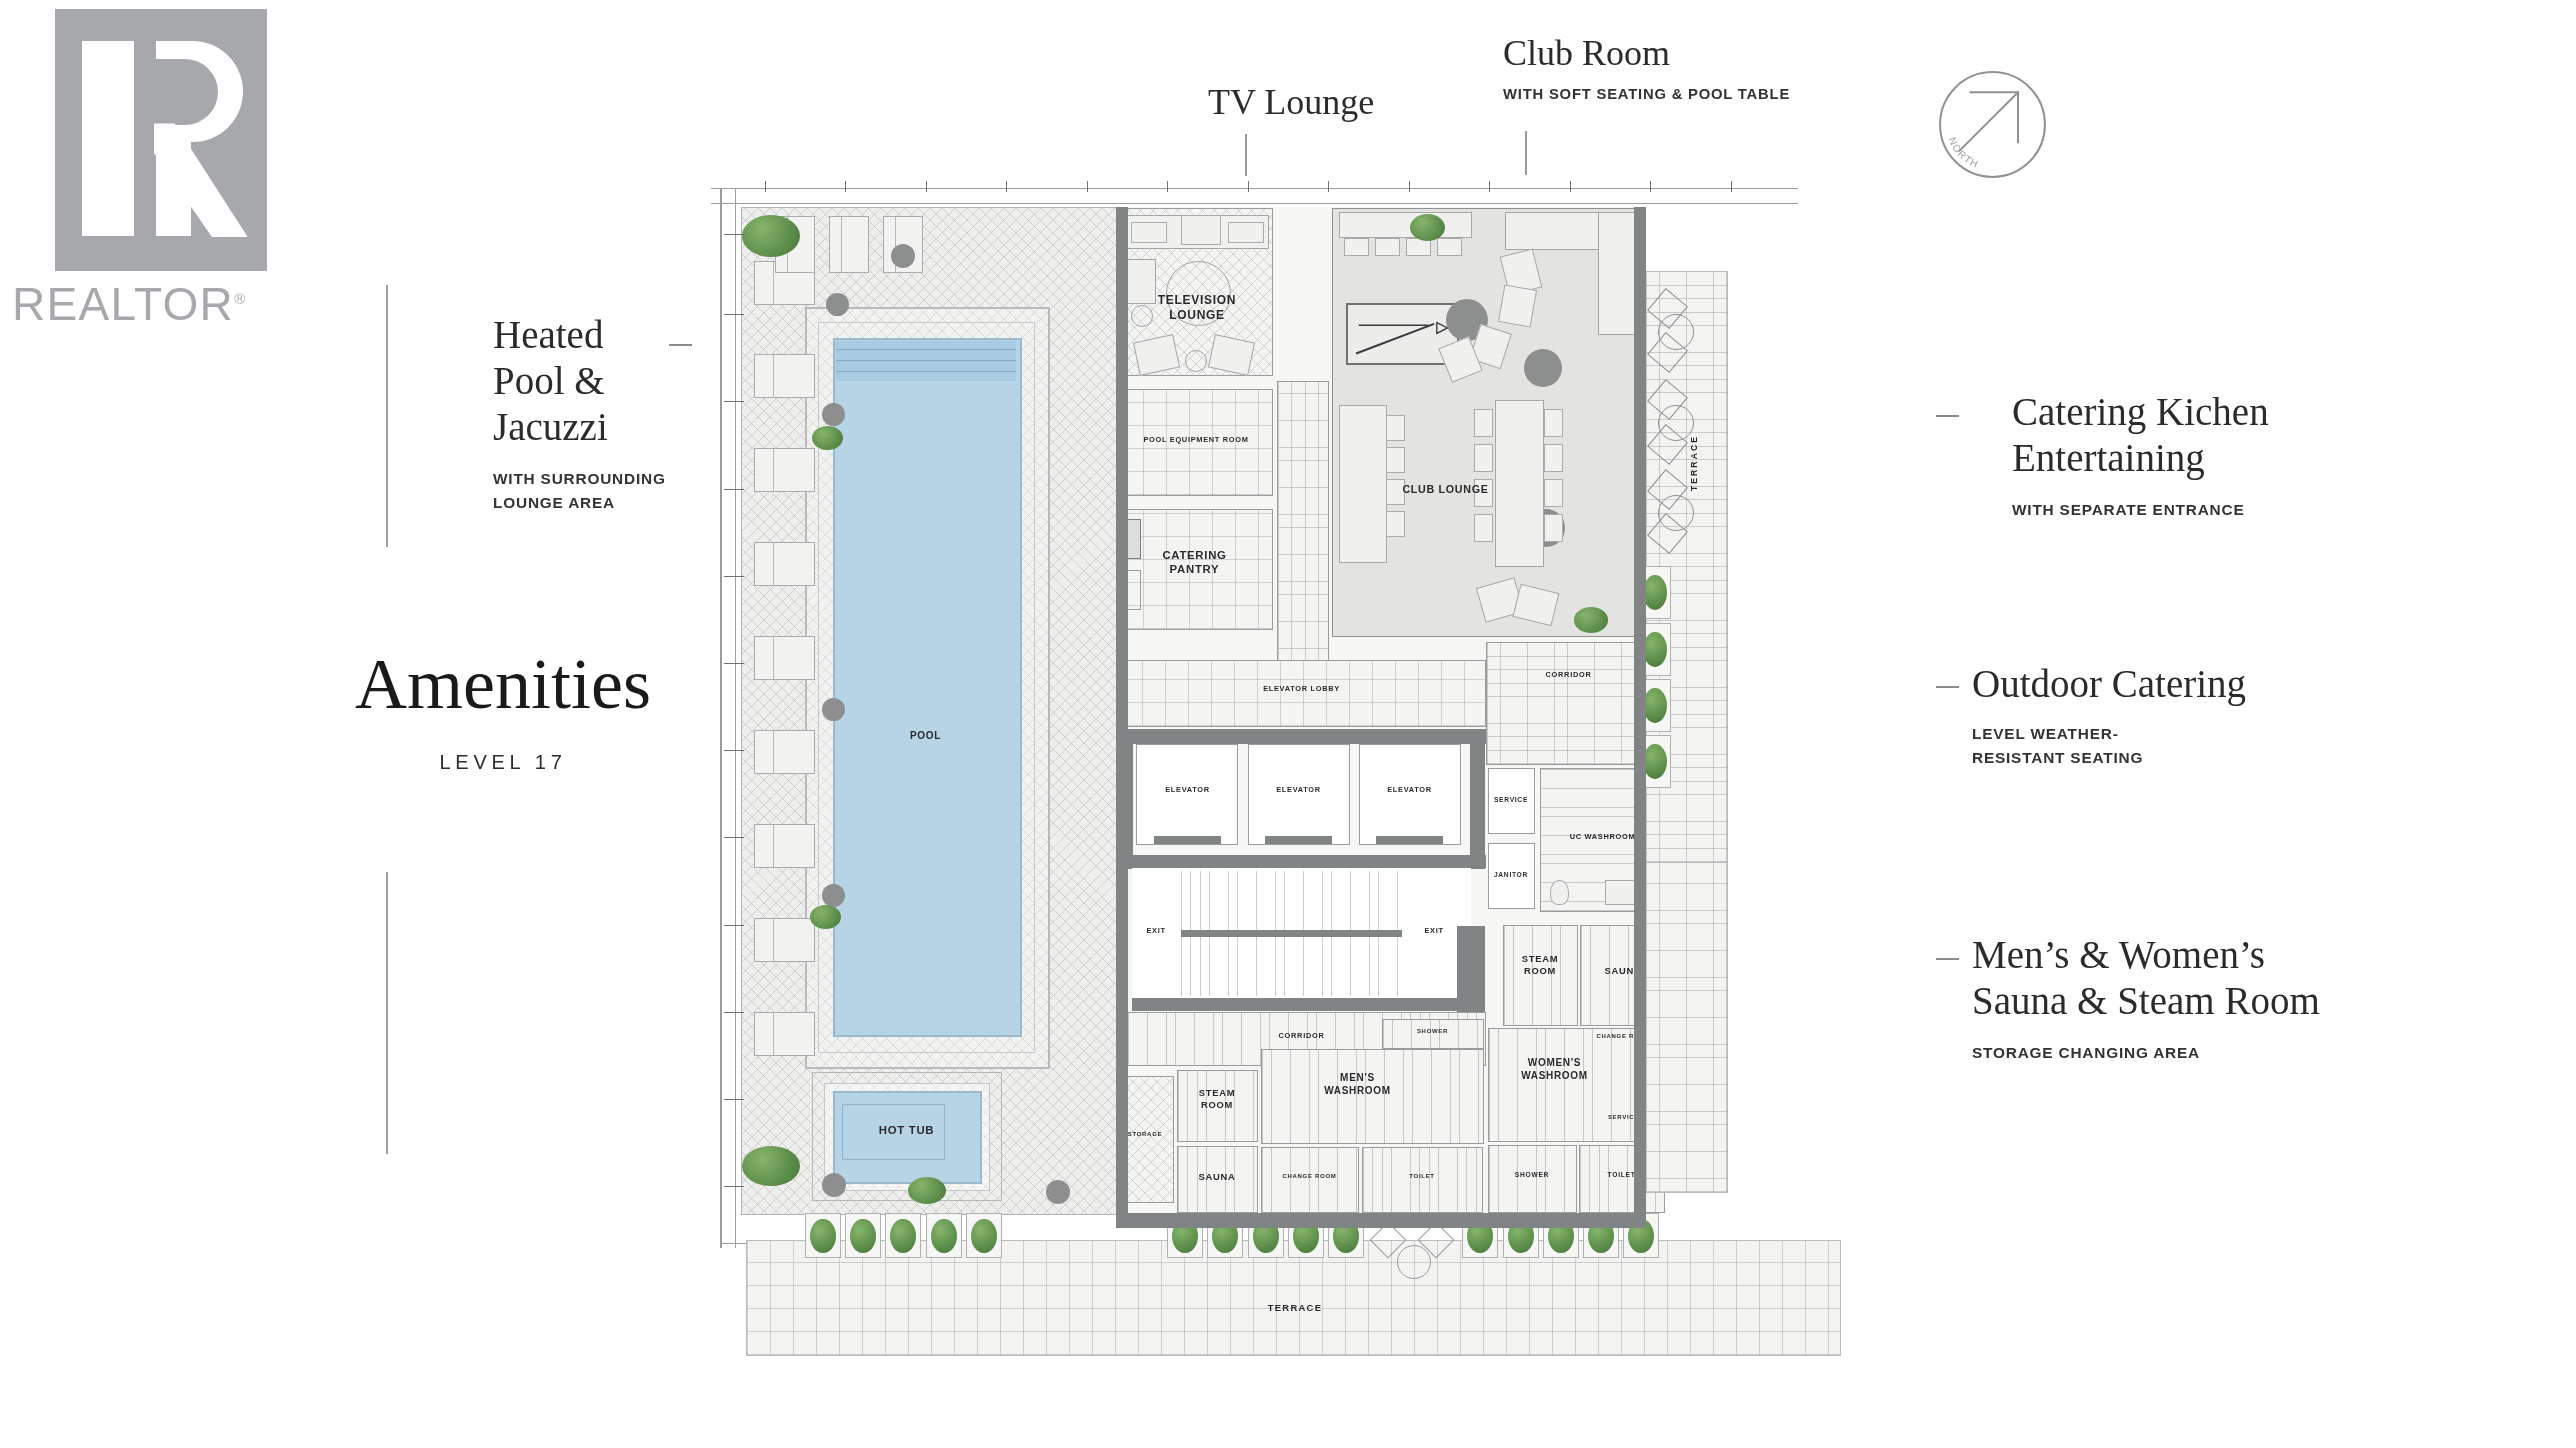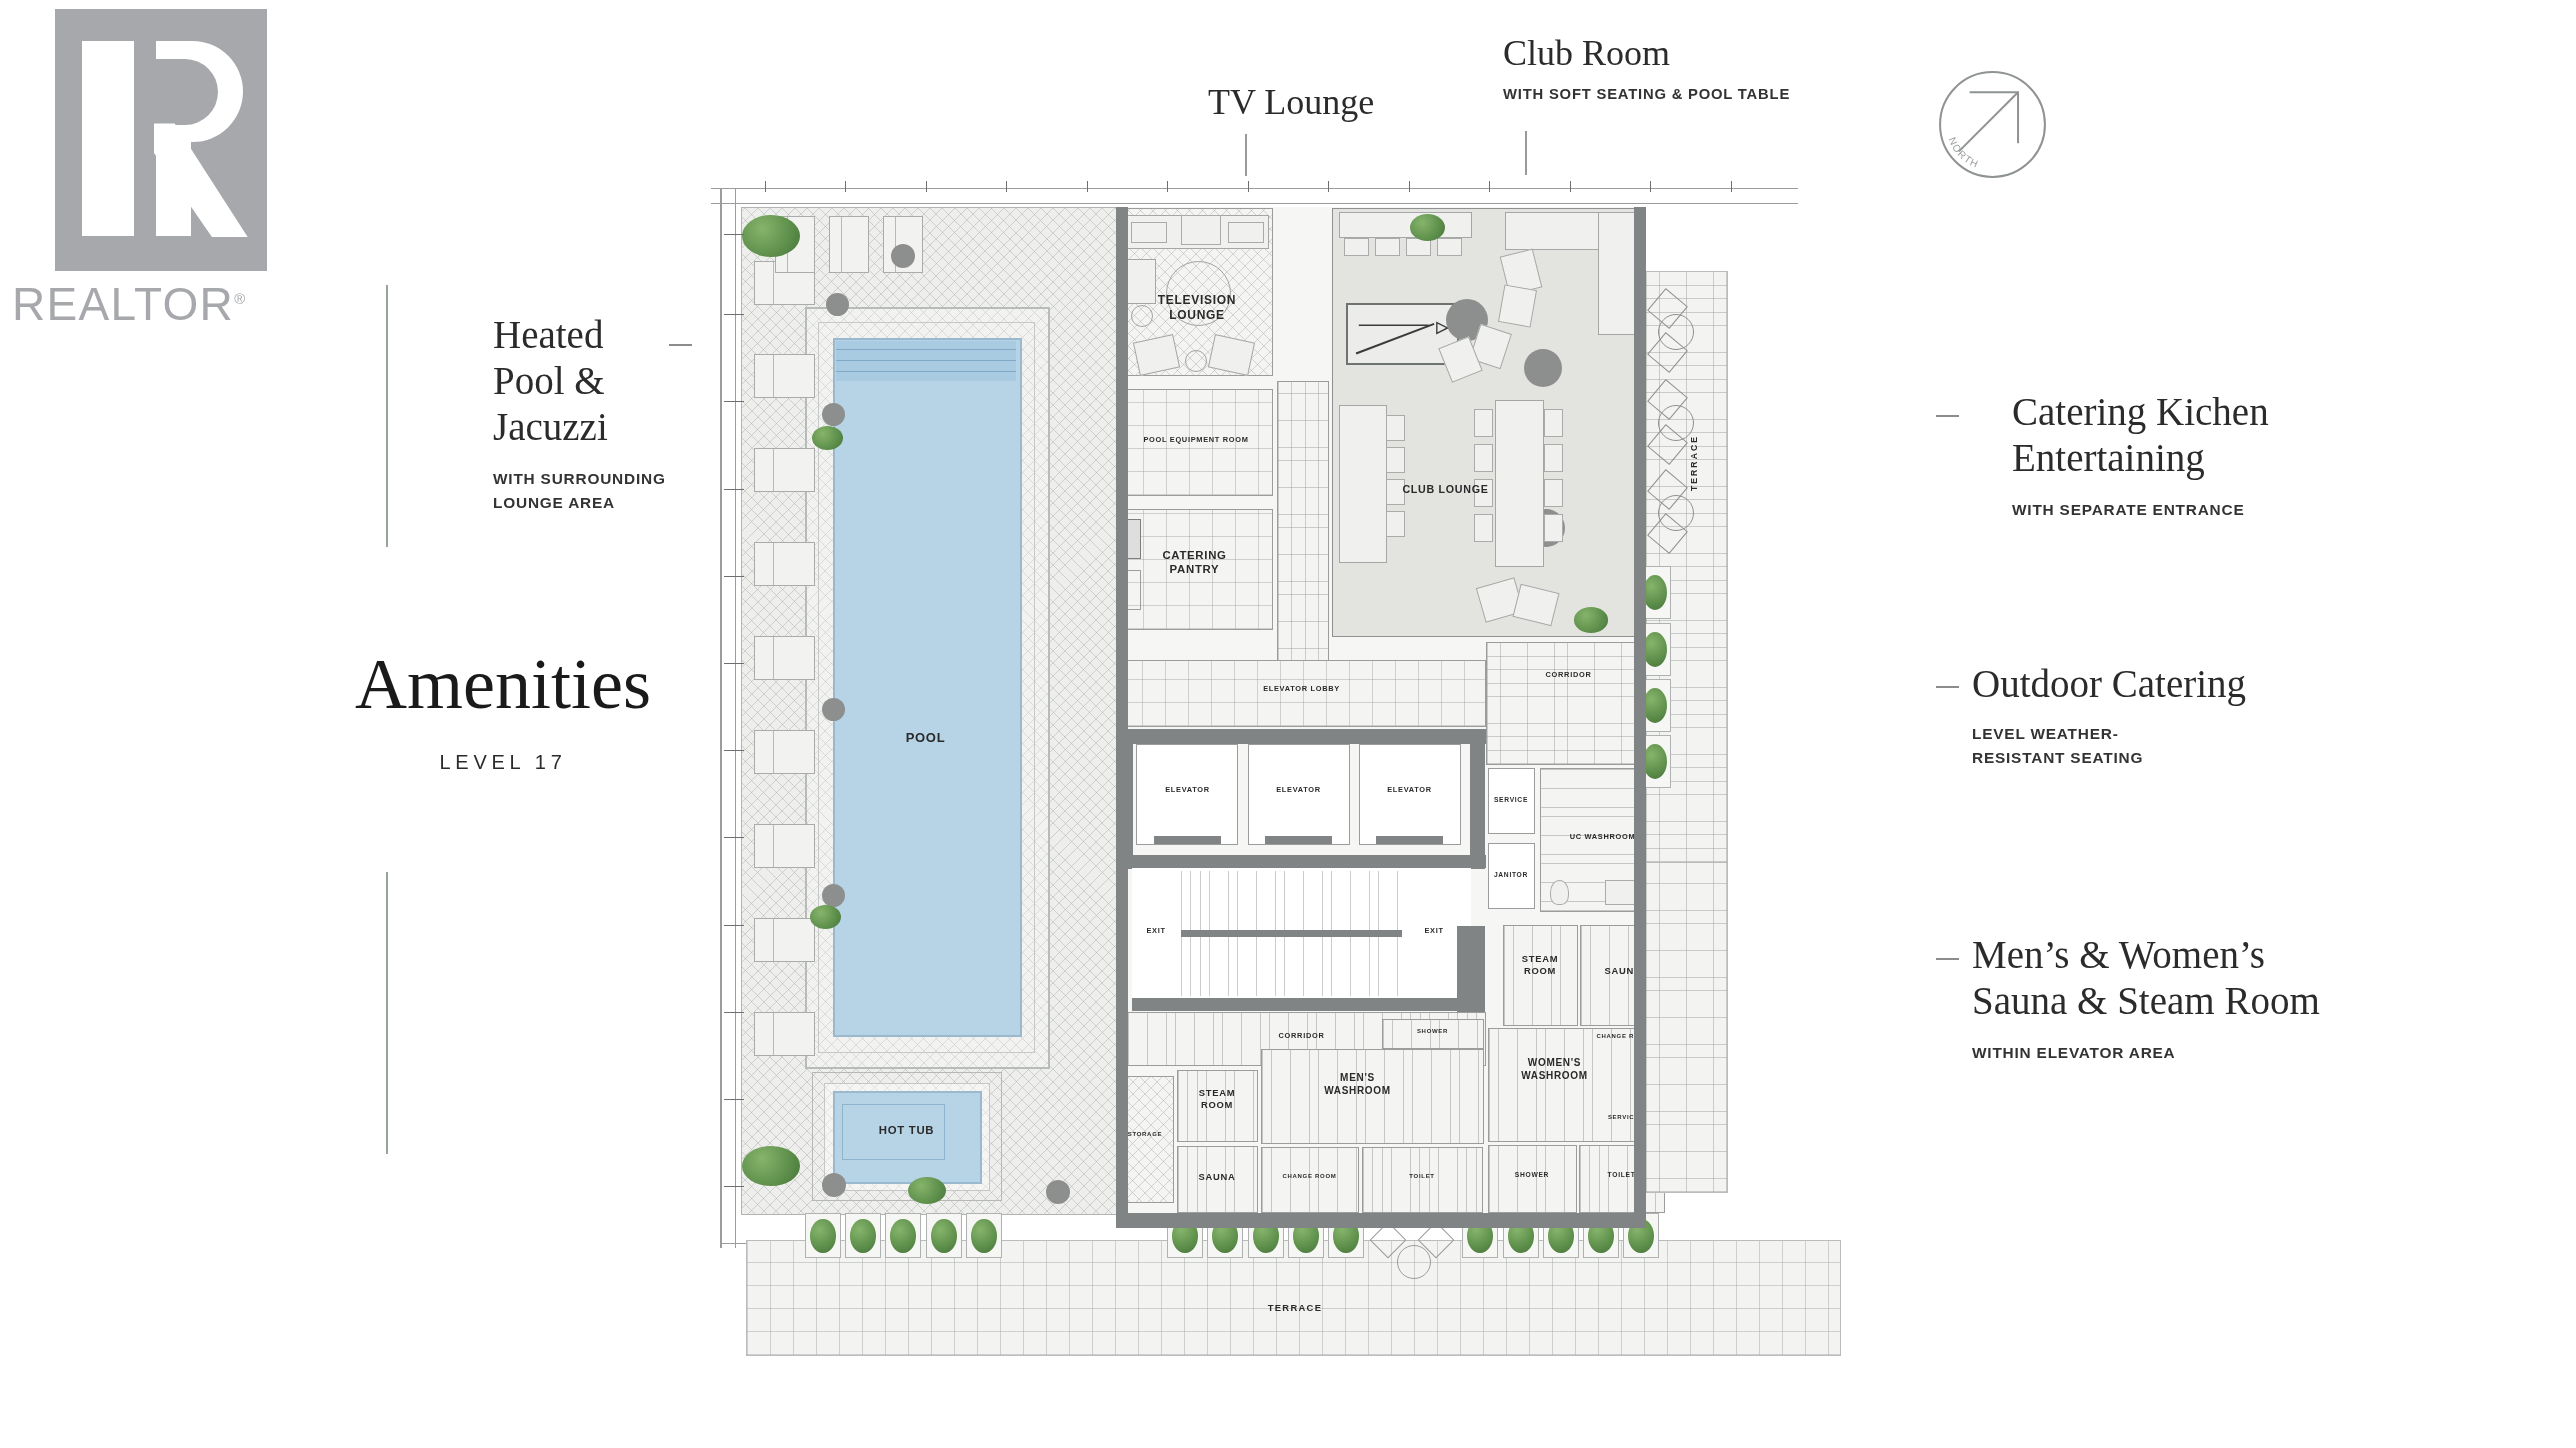--- a/index.html
+++ b/index.html
@@ -161,21 +161,21 @@
 <div class="abs" id="callout-terrace">
   <div class="callout-title">Outdoor Catering</div>
   <div class="callout-sub">LEVEL WEATHER-</div>
   <div class="callout-sub" style="margin-top:0">RESISTANT SEATING</div>
 </div>
 
 <div class="dash" style="left:1936px;top:958px;width:23px;"></div>
 <div class="abs" id="callout-sauna">
   <div class="callout-title">Men’s &amp; Women’s</div>
   <div class="callout-title">Sauna &amp; Steam Room</div>
-  <div class="callout-sub">WITHIN ELEVATOR AREA</div>
+  <div class="callout-sub">STORAGE CHANGING AREA</div>
 </div>
 
 <div class="abs" id="north-compass">
   <svg width="121" height="121" viewBox="0 0 180 180">
     <circle cx="90" cy="90" r="78" fill="none" stroke="#8f9392" stroke-width="3"></circle>
     <path d="M40 130 L128 42" stroke="#8f9392" stroke-width="3" fill="none"></path>
     <path d="M56 42 L128 42 L128 118" stroke="#8f9392" stroke-width="3" fill="none"></path>
     <defs>
       <path id="northarc" d="M 24 108 A 66 66 0 0 0 86 158"></path>
     </defs>
@@ -196,21 +196,21 @@
   <div class="plan-deck herring" style="left:29.5px;top:27px;width:376px;height:1006px;border:1.3px solid #b0b4b3;"></div>
 
   <div class="abs" style="left:94px;top:127px;width:241px;height:758px;border:2px solid #b7bbb9;background:rgba(255,255,255,.25);"></div>
   <div class="abs" style="left:107px;top:142px;width:215px;height:729px;border:1.3px solid #c6c9c8;"></div>
 
   <div class="pool-water" style="left:122px;top:158px;width:185px;height:695px;"></div>
   <div class="pool-steps" style="left:125px;top:161px;width:180px;height:40px;"></div>
   <div class="abs" style="left:125px;top:169px;width:180px;height:0.7px;background:#7fa9c6;"></div>
   <div class="abs" style="left:125px;top:180px;width:180px;height:0.7px;background:#7fa9c6;"></div>
   <div class="abs" style="left:125px;top:191px;width:180px;height:0.7px;background:#7fa9c6;"></div>
-  <div class="rlabel" style="left:161px;top:550px;width:107px;font-size:13px;">POOL</div>
+  <div class="rlabel" style="left:161px;top:550px;width:107px;font-size:10px;">POOL</div>
 
   <div class="abs" style="left:101px;top:892px;width:188px;height:127px;border:1.3px solid #b4b8b6;"></div>
   <div class="abs" style="left:113px;top:903px;width:164px;height:106px;border:1.3px solid #c3c7c5;background:rgba(255,255,255,.4);"></div>
   <div class="pool-water" style="left:122px;top:911px;width:145px;height:89px;"></div>
   <div class="abs" style="left:131px;top:924px;width:101px;height:54px;border:0.7px solid #8fb4cd;"></div>
   <div class="rlabel" style="left:142px;top:943px;width:107px;font-size:11.4px;">HOT TUB</div>
 
   <div class="lounger" style="left:43px;top:81px;width:59px;height:42px;"></div>
   <div class="lounger" style="left:43px;top:174px;width:59px;height:42px;"></div>
   <div class="lounger" style="left:43px;top:268px;width:59px;height:42px;"></div>

